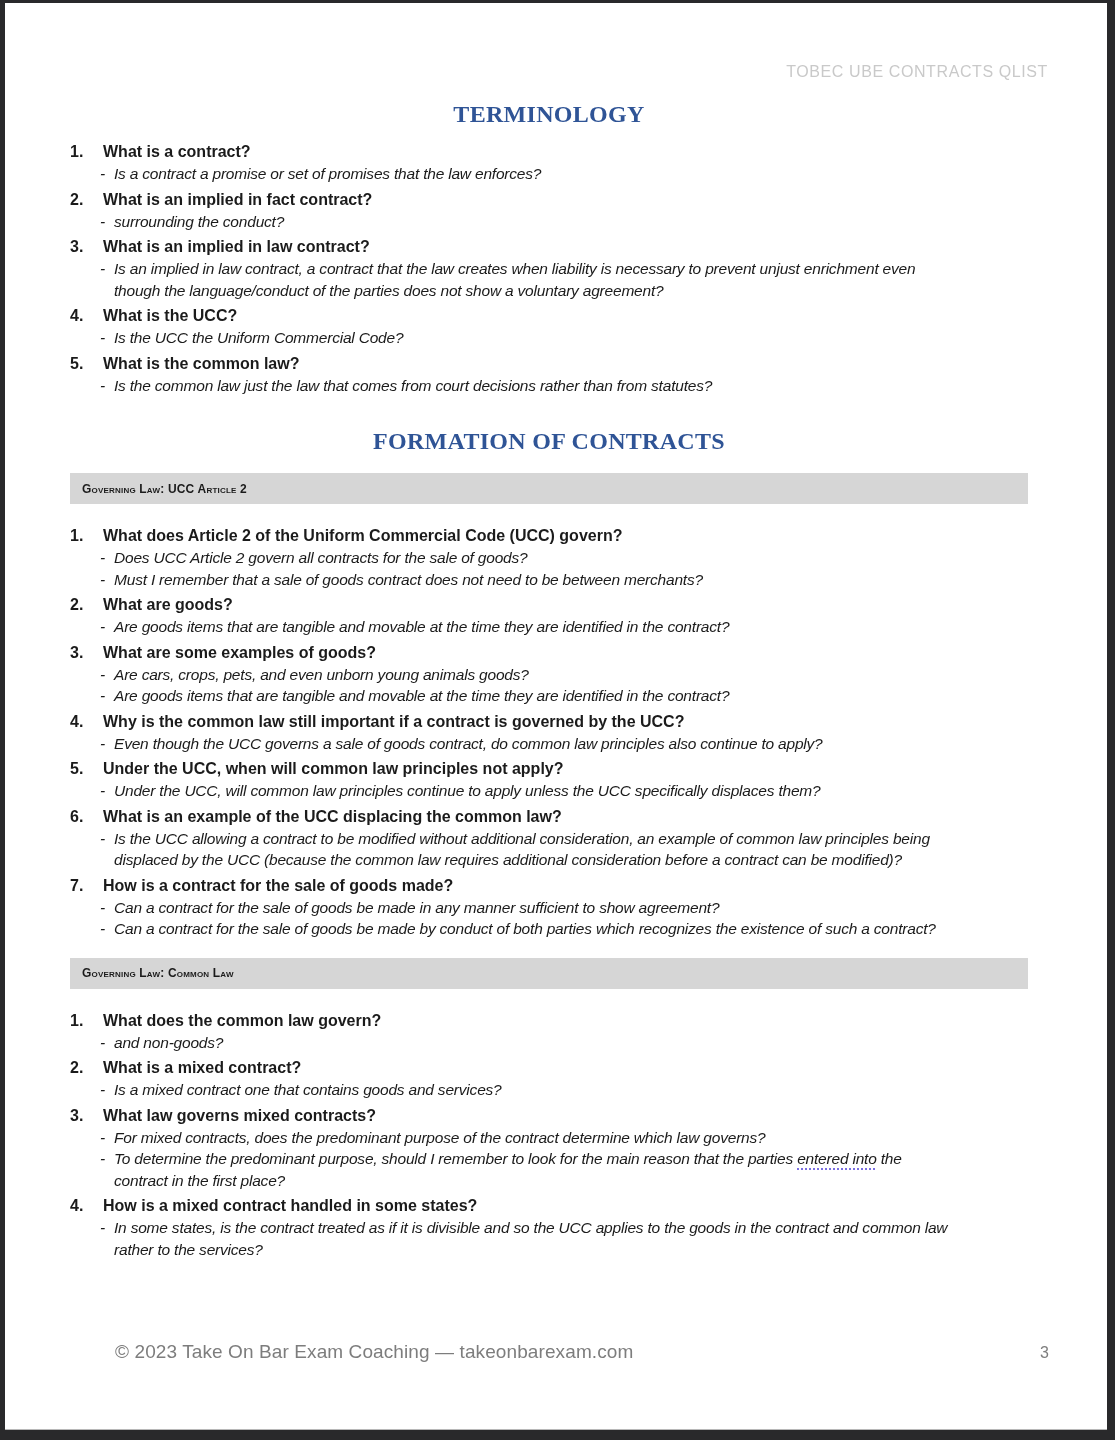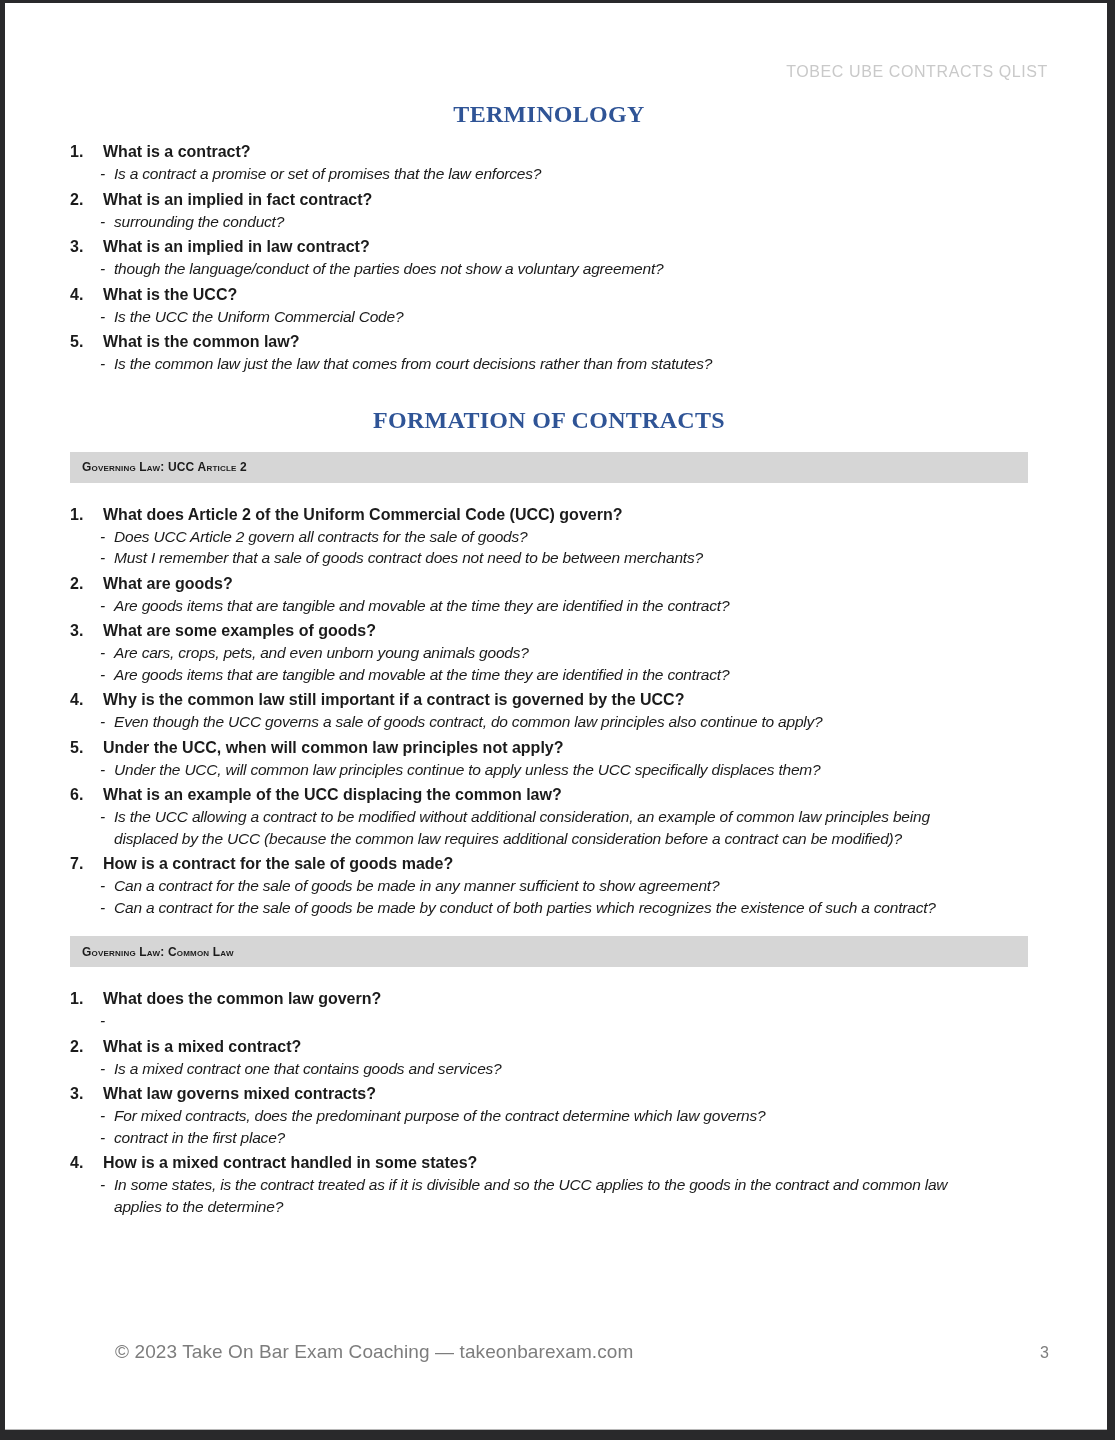--- a/index.html
+++ b/index.html
@@ -145,20 +145,21 @@
             </div>
           </div>
           <div class="q-item">
             <div class="q-row">
               <span class="q-num">3.</span>
               <span class="q-text">What is an implied in law contract?</span>
             </div>
             <div class="a-row">
               <span class="a-dash">-</span>
               <div class="a-text">
+                <div class="a-line">Is an implied in law contract, a contract that the law creates when liability is necessary to prevent unjust enrichment even</div>
                 <div class="a-line">though the language/conduct of the parties does not show a voluntary agreement?</div>
               </div>
             </div>
           </div>
           <div class="q-item">
             <div class="q-row">
               <span class="q-num">4.</span>
               <span class="q-text">What is the UCC?</span>
             </div>
             <div class="a-row">
@@ -295,20 +296,21 @@
         </div>
         <div class="q-list">
           <div class="q-item">
             <div class="q-row">
               <span class="q-num">1.</span>
               <span class="q-text">What does the common law govern?</span>
             </div>
             <div class="a-row">
               <span class="a-dash">-</span>
               <div class="a-text">
+                <div class="a-line">and non-goods?</div>
               </div>
             </div>
           </div>
           <div class="q-item">
             <div class="q-row">
               <span class="q-num">2.</span>
               <span class="q-text">What is a mixed contract?</span>
             </div>
             <div class="a-row">
               <span class="a-dash">-</span>
@@ -324,34 +326,35 @@
             </div>
             <div class="a-row">
               <span class="a-dash">-</span>
               <div class="a-text">
                 <div class="a-line">For mixed contracts, does the predominant purpose of the contract determine which law governs?</div>
               </div>
             </div>
             <div class="a-row">
               <span class="a-dash">-</span>
               <div class="a-text">
+                <div class="a-line">To determine the predominant purpose, should I remember to look for the main reason that the parties <span class="grammar-underline">entered into</span> the</div>
                 <div class="a-line">contract in the first place?</div>
               </div>
             </div>
           </div>
           <div class="q-item">
             <div class="q-row">
               <span class="q-num">4.</span>
               <span class="q-text">How is a mixed contract handled in some states?</span>
             </div>
             <div class="a-row">
               <span class="a-dash">-</span>
               <div class="a-text">
                 <div class="a-line">In some states, is the contract treated as if it is divisible and so the UCC applies to the goods in the contract and common law</div>
-                <div class="a-line">applies to the determine?</div>
+                <div class="a-line">rather to the services?</div>
               </div>
             </div>
           </div>
         </div>
       </div>
 
     <div class="footer">
       <span class="footer-copyright">© 2023 Take On Bar Exam Coaching — takeonbarexam.com</span>
       <span class="page-number">3</span>
     </div>

